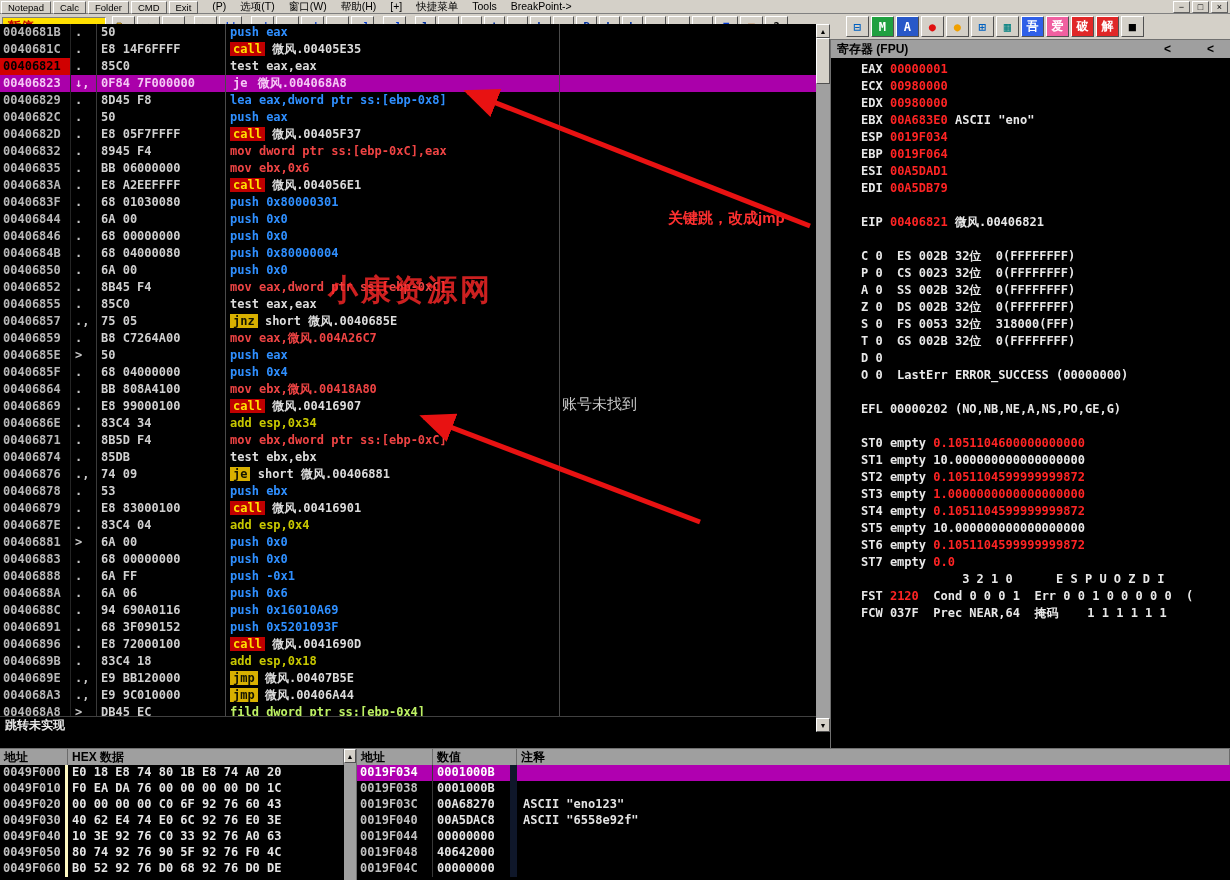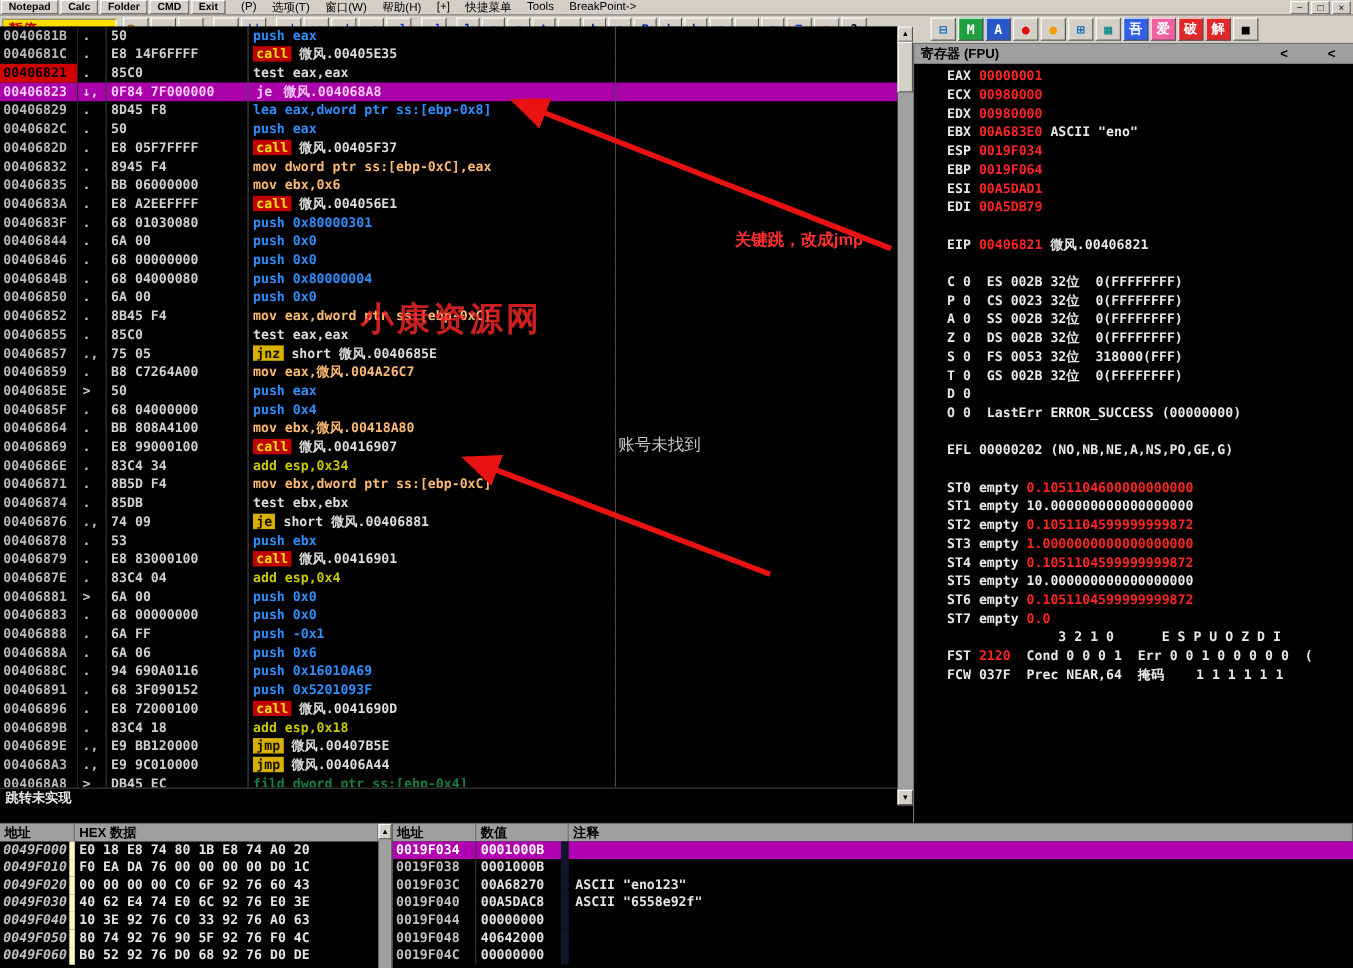--- a/index.html
+++ b/index.html
@@ -2,21 +2,21 @@
 <html><head>
 <meta charset="utf-8">
 <style>
   *{box-sizing:border-box;margin:0;padding:0;}
   html,body{background:#3a3a3a;}
   #app{position:relative;width:1230px;height:880px;background:#000;overflow:hidden;
        font-family:"Liberation Sans",sans-serif;}
   
   .row1{position:absolute;left:0;top:0;width:1230px;height:14px;background:#d4d0c8;
         display:flex;align-items:center;border-bottom:1px solid #808080;font-size:10px;color:#000;}
-  .qbar{display:flex;align-items:flex-start;height:14px;font-weight:bold;}
+  .qbar{display:flex;align-items:flex-end;height:14px;}
   .qbtn{height:13px;padding:0 6px;margin:0 1px;background:#d4d0c8;border:1px solid;
         border-color:#fff #606060 #606060 #fff;display:flex;align-items:center;font-size:9.5px;}
   .menu{display:flex;margin-left:6px;}
   .mitem{padding:0 7px;font-size:10.5px;white-space:nowrap;}
   .winctl{margin-left:auto;display:flex;gap:2px;margin-right:2px;}
   .wbtn{width:17px;height:12px;background:#d4d0c8;border:1px solid;border-color:#fff #606060 #606060 #fff;
         font-size:9px;display:flex;align-items:center;justify-content:center;}
   
   .row2{position:absolute;left:0;top:14px;width:1230px;height:26px;background:#d4d0c8;
         display:flex;align-items:center;padding:0 2px;border-bottom:1px solid #707070;}
@@ -35,24 +35,24 @@
   .cpu{position:absolute;left:0;top:24px;width:830px;height:708px;background:#000;}
   .disasm{position:absolute;left:0;top:0;width:816px;height:692px;overflow:hidden;
         font:bold 12px "DejaVu Sans Mono",monospace;}
   .drow{display:grid;grid-template-columns:70px 26px 130px 334px 1fr;height:17px;line-height:17px;white-space:pre;}
   .da{color:#b8b8b8;padding-left:3px;}
   .dm{color:#c8c8c8;padding-left:4px;border-left:1px solid #242424;}
   .db{color:#d0d0d0;padding-left:4px;border-left:1px solid #3a3a3a;border-right:1px solid #4a4a4a;overflow:hidden;}
   .di{padding-left:4px;border-right:1px solid #4a4a4a;overflow:hidden;}
   .dc{padding-left:6px;color:#c8c8c8;}
   .c-push .mn,.c-push .op,.c-lea .mn,.c-lea .op{color:#2f8fff;}
-  .c-mov .mn,.c-mov .op{color:#fdba74;}
+  .c-mov .mn,.c-mov .op{color:#ef4444;}
   .c-test .mn,.c-test .op{color:#dcdcdc;}
   .c-add .mn,.c-add .op{color:#c8c800;}
-  .c-fild .mn,.c-fild .op{color:#15803d;}
+  .c-fild .mn,.c-fild .op{color:#bef264;}
   .c-call .mn{background:#c00000;color:#ffe000;padding:0 3px;}
   .c-call .op{color:#dcdcdc;}
   .c-jmp .mn{background:#d8b000;color:#141400;padding:0 3px;}
   .c-jmp .op{color:#dcdcdc;}
   .sel{background:#aa00aa;}
   .sel div,.sel span{color:#f5c8f5 !important;background:transparent !important;}
   .eipa{background:#d00000 !important;color:#000 !important;}
   .infobar{position:absolute;left:0;top:692px;width:816px;height:16px;background:#000;color:#e8e8e8;
         font:bold 12px "DejaVu Sans Mono",monospace;line-height:16px;padding-left:5px;border-top:1px solid #404040;}
   .cpuscroll{position:absolute;right:0;top:0;width:14px;height:708px;background:#a0a0a0;}
@@ -75,21 +75,21 @@
   .rline{height:17px;line-height:17px;white-space:pre;}
   .seg-w{color:#e8e8e8;}
   .seg-r{color:#ff2424;}
   
   .bottom{position:absolute;left:0;top:748px;width:1230px;height:132px;background:#000;border-top:1px solid #707070;}
   .dump{position:absolute;left:0;top:0;width:344px;height:132px;}
   .dhead,.mrow{display:grid;grid-template-columns:68px 1fr;height:16px;line-height:16px;}
   .dhead{background:#9f9f9f;color:#000;font-weight:bold;font-size:12px;}
   .dhead div{padding-left:4px;border-right:1px solid #6b6b6b;}
   .mrow{font:bold 12px "DejaVu Sans Mono",monospace;white-space:pre;}
-  .ma{color:#c0c0c0;padding-left:3px;border-right:5px solid #fef9c3;font-style:italic;}
+  .ma{color:#c0c0c0;padding-left:3px;border-right:3px solid #fef9c3;}
   .mb{color:#e4e4e4;padding-left:4px;overflow:hidden;}
   .dumpscroll{position:absolute;left:344px;top:0;width:12px;height:132px;background:#a0a0a0;}
   .stack{position:absolute;left:356px;top:0;width:874px;height:132px;border-left:1px solid #707070;}
   .shead,.srow{display:grid;grid-template-columns:76px 84px 1fr;height:16px;line-height:16px;}
   .shead{background:#9f9f9f;color:#000;font-weight:bold;font-size:12px;}
   .shead div{padding-left:4px;border-right:1px solid #6b6b6b;}
   .srow{font:bold 12px "DejaVu Sans Mono",monospace;white-space:pre;}
   .sa{color:#c0c0c0;padding-left:3px;border-right:1px solid #383838;}
   .sv{color:#e4e4e4;padding-left:4px;border-right:7px solid #0f172a;}
   .sc{color:#e4e4e4;padding-left:6px;}

